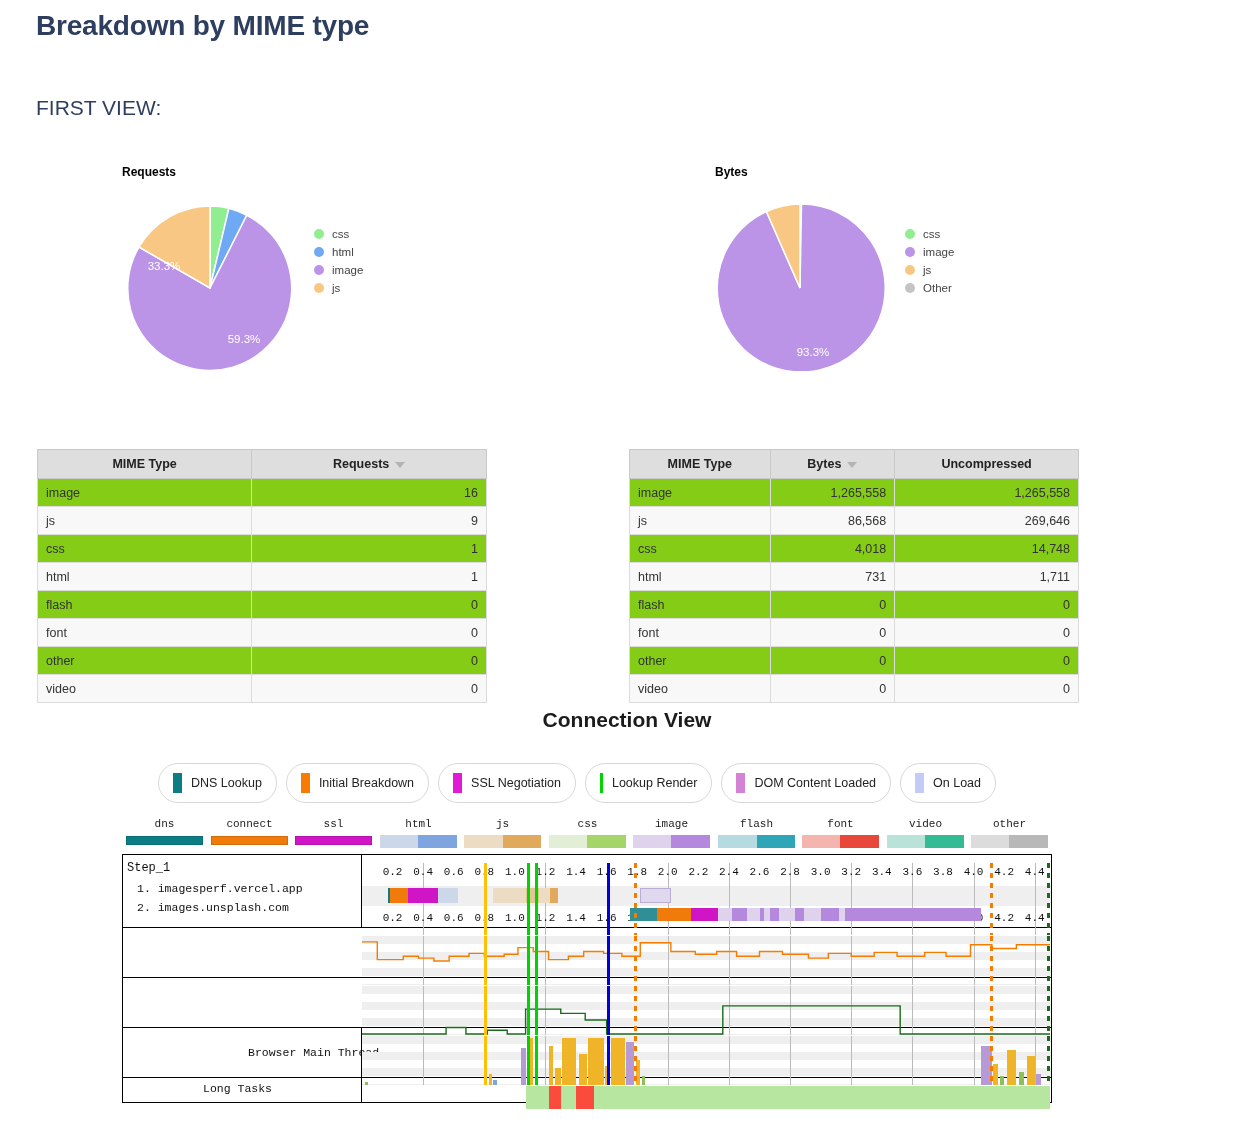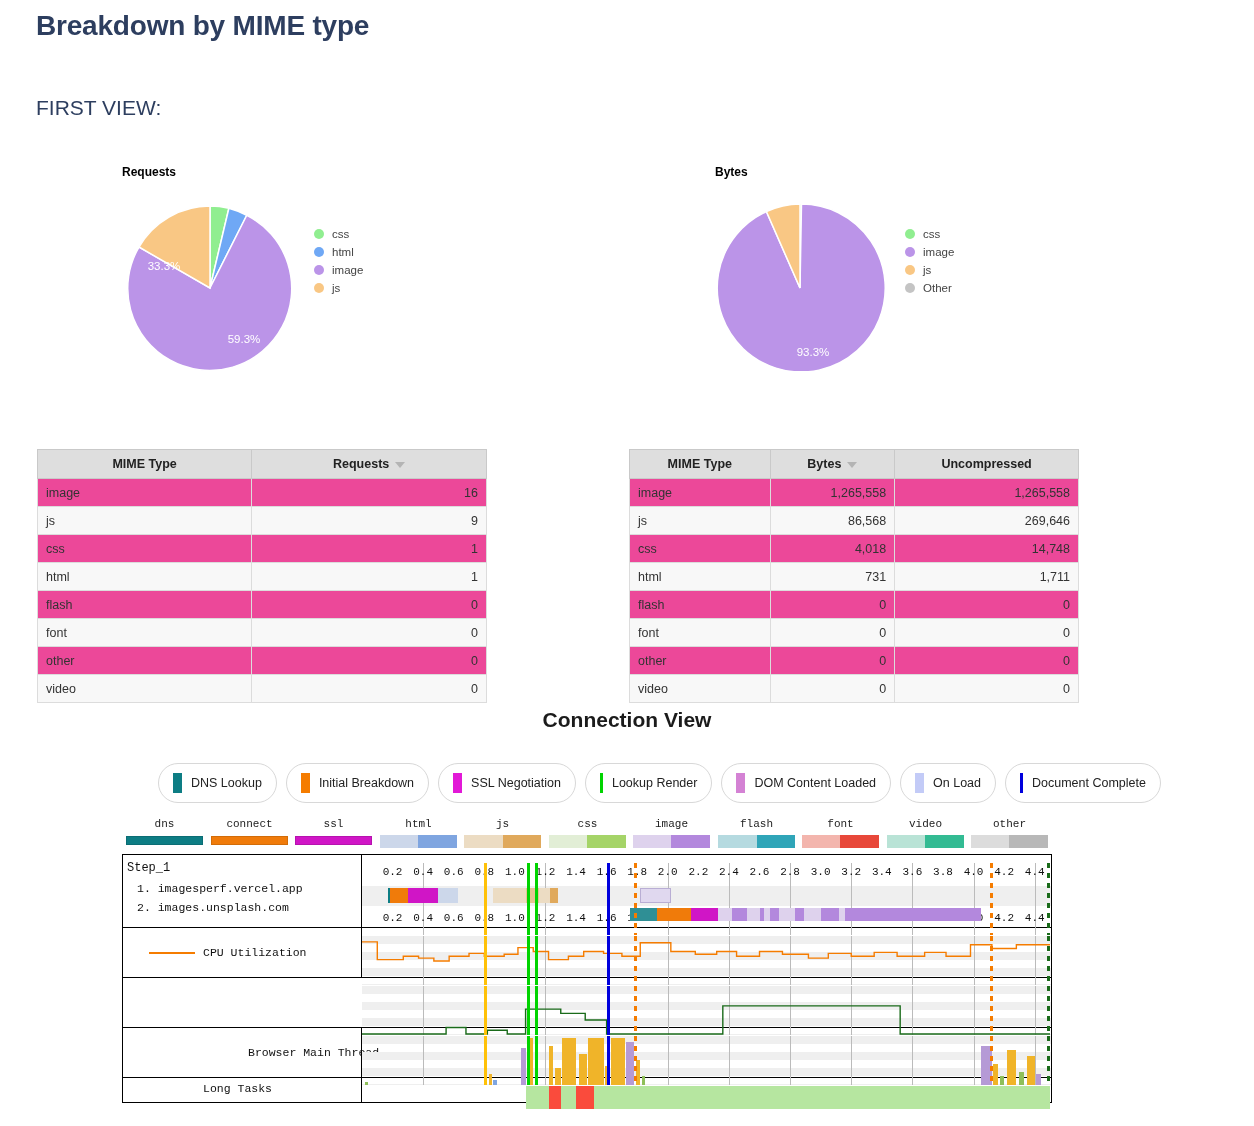--- a/index.html
+++ b/index.html
@@ -36,21 +36,21 @@
   .pie-legend .lb{font-family:"Liberation Sans", sans-serif;font-size:11.5px;color:#444;}
   .pct{
     fill:#ffffff;font-family:"Liberation Sans", sans-serif;
     font-size:11.5px;text-anchor:middle;dominant-baseline:middle;
   }
 
   
   table.mime{
     position:absolute;border-collapse:collapse;
     font-family:"Liberation Sans", sans-serif;font-size:12.5px;color:#333;
-    background:#ec4899;
+    background:#84cc16;
   }
   table.mime th{
     background:#dedede;border:1px solid #c9c9c9;
     font-weight:bold;color:#222;padding:7px 8px;text-align:center;
     font-size:12.5px;white-space:nowrap;
   }
   table.mime td{
     border:1px solid #dcdcdc;padding:6px 8px;height:15px;
   }
   table.mime td.name{text-align:left;}
@@ -310,24 +310,20 @@
         <span class="lg-swatch thin" style="background: rgb(0, 212, 0);"></span>
         <span>Lookup Render</span>
       </div>
       <div class="lg-pill">
         <span class="lg-swatch" style="background: rgb(212, 130, 212);"></span>
         <span>DOM Content Loaded</span>
       </div>
       <div class="lg-pill">
         <span class="lg-swatch" style="background: rgb(195, 203, 247);"></span>
         <span>On Load</span>
-      </div>
-      <div class="lg-pill">
-        <span class="lg-swatch thin" style="background: rgb(0, 0, 221);"></span>
-        <span>Document Complete</span>
       </div>
     </div>
 
   <div id="waterfall">
     <div class="mimebar-head" id="mimebar-head">
         <div class="mb" style="left: 4px; width: 77px; background: rgb(13, 125, 132); border: 1px solid rgba(0, 0, 0, 0.12); box-sizing: border-box; height: 9px;"></div>
         <div class="mb-lab" style="left: 4px; width: 77px;">dns</div>
         <div class="mb" style="left: 89px; width: 77px; background: rgb(240, 123, 10); border: 1px solid rgba(0, 0, 0, 0.12); box-sizing: border-box; height: 9px;"></div>
         <div class="mb-lab" style="left: 89px; width: 77px;">connect</div>
         <div class="mb" style="left: 173px; width: 77px; background: rgb(208, 21, 198); border: 1px solid rgba(0, 0, 0, 0.12); box-sizing: border-box; height: 9px;"></div>
@@ -437,24 +433,20 @@
             <div class="marker" style="left: 165.12px; width: 3px; background: rgb(0, 212, 0);"></div>
             <div class="marker" style="left: 172.764px; width: 3px; background: rgb(0, 212, 0);"></div>
             <div class="marker" style="left: 244.622px; width: 3px; background: rgb(0, 0, 221);"></div>
             <div class="marker" style="left: 272.142px; width: 3px; background: repeating-linear-gradient(rgb(245, 124, 0) 0px, rgb(245, 124, 0) 5px, transparent 5px, transparent 10px);"></div>
             <div class="marker" style="left: 628.373px; width: 3px; background: repeating-linear-gradient(rgb(245, 124, 0) 0px, rgb(245, 124, 0) 5px, transparent 5px, transparent 10px);"></div>
             <div class="marker" style="left: 684.942px; width: 3px; background: repeating-linear-gradient(rgb(26, 107, 26) 0px, rgb(26, 107, 26) 5px, transparent 5px, transparent 10px);"></div>
           </div>
       </div>
 
       <div class="row" style="height:50px;">
-        <div class="lbl-col">
-          <span class="legline" style="left:26px;top:24px;width:46px;background:#f57c00;"></span>
-          <span class="rowlabel" style="left:80px;top:18px;">CPU Utilization</span>
-        </div>
         <div class="plot-col" id="cpu-plot">
             <div class="zebra" style="top: 0px; height: 8px;"></div>
             <div class="zebra" style="top: 16px; height: 8px;"></div>
             <div class="zebra" style="top: 32px; height: 8px;"></div>
             <div class="zebra" style="top: 48px; height: 8px;"></div>
             <div class="vline" style="left: 61.1556px;"></div>
             <div class="vline" style="left: 122.311px;"></div>
             <div class="vline" style="left: 183.467px;"></div>
             <div class="vline" style="left: 244.622px;"></div>
             <div class="vline" style="left: 305.778px;"></div>

